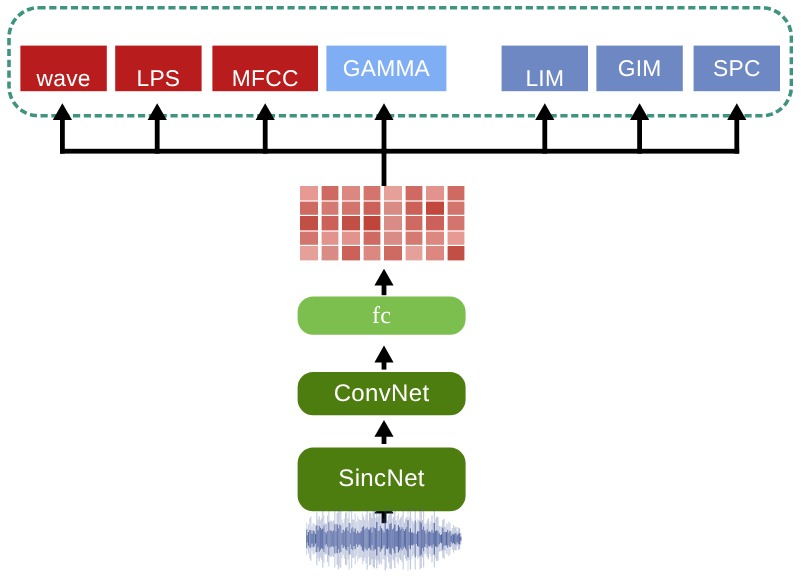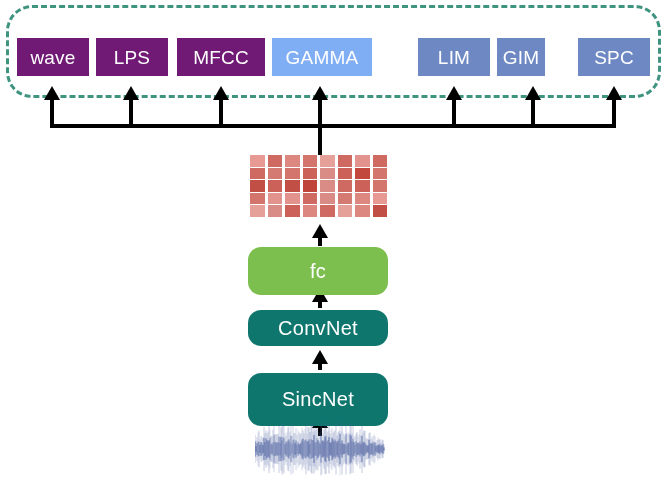--- a/index.html
+++ b/index.html
@@ -47,21 +47,21 @@
     height: 38px;
     box-sizing: border-box;
     display: flex;
     align-items: center;
     justify-content: center;
     color: #ffffff;
     font-size: 19px;
     line-height: 1;
     letter-spacing: 0.2px;
   }
-  .wbox.light { background: #701a75; }
+  .wbox.light { background: #b91c1c; align-items: flex-end; }
   .wbox.lighter { background: #80aef5; }
   .wbox.dark { background: #6d88c2; }
 
   
   .bus-h {
     position: absolute;
     background: #000000;
     height: 4px;
   }
   .bus-v {
@@ -100,21 +100,21 @@
     box-sizing: border-box;
     display: flex;
     align-items: center;
     justify-content: center;
     color: #ffffff;
     border-radius: 13px;
     font-size: 20px;
     letter-spacing: 0.3px;
   }
   .block.green { background: #7dbf4e; }
-  .block.teal  { background: #0f766e; }
+  .block.teal  { background: #4d7c0f; }
 
   
   .waveform {
     position: absolute;
     left: 255px;
     top: 420px;
     width: 130px;
     height: 58px;
   }
 </style>
@@ -131,24 +131,24 @@
       </div>
       <div class="wbox light" style="left: 96px; width: 72px;">
         <span>LPS</span>
       </div>
       <div class="wbox light" style="left: 177px; width: 88px;">
         <span>MFCC</span>
       </div>
       <div class="wbox lighter" style="left: 272px; width: 100px; align-items: center;">
         <span>GAMMA</span>
       </div>
-      <div class="wbox dark" style="left: 418px; width: 72px;">
+      <div class="wbox dark" style="left: 418px; width: 72px; align-items: flex-end;">
         <span>LIM</span>
       </div>
-      <div class="wbox dark" style="left: 497px; width: 48px;">
+      <div class="wbox dark" style="left: 497px; width: 72px;">
         <span>GIM</span>
       </div>
       <div class="wbox dark" style="left: 578px; width: 72px;">
         <span>SPC</span>
       </div>
     </div>
 
   <div id="bus-layer">
       <div class="bus-h" style="left: 50px; top: 124px; width: 566px;"></div>
       <div class="bus-v" style="left: 50px; top: 100px; height: 28px;"></div>
@@ -213,21 +213,21 @@
       <div class="hcell" style="background: rgb(217, 139, 133);"></div>
       <div class="hcell" style="background: rgb(203, 97, 88);"></div>
       <div class="hcell" style="background: rgb(221, 135, 129);"></div>
       <div class="hcell" style="background: rgb(207, 106, 98);"></div>
       <div class="hcell" style="background: rgb(230, 160, 154);"></div>
       <div class="hcell" style="background: rgb(221, 135, 129);"></div>
       <div class="hcell" style="background: rgb(194, 79, 69);"></div>
     </div>
 
   <div id="stack-layer">
-      <div class="block green" style="left: 248px; top: 247px; width: 140px; height: 48px;">
+      <div class="block green" style="left: 248px; top: 247px; width: 140px; height: 32px; font-family: Liberation Serif, serif;">
         <span>fc</span>
       </div>
       <div class="block teal" style="left: 248px; top: 310px; width: 140px; height: 36px;">
         <span>ConvNet</span>
       </div>
       <div class="block teal" style="left: 248px; top: 373px; width: 140px; height: 53px;">
         <span>SincNet</span>
       </div>
     </div>
 

